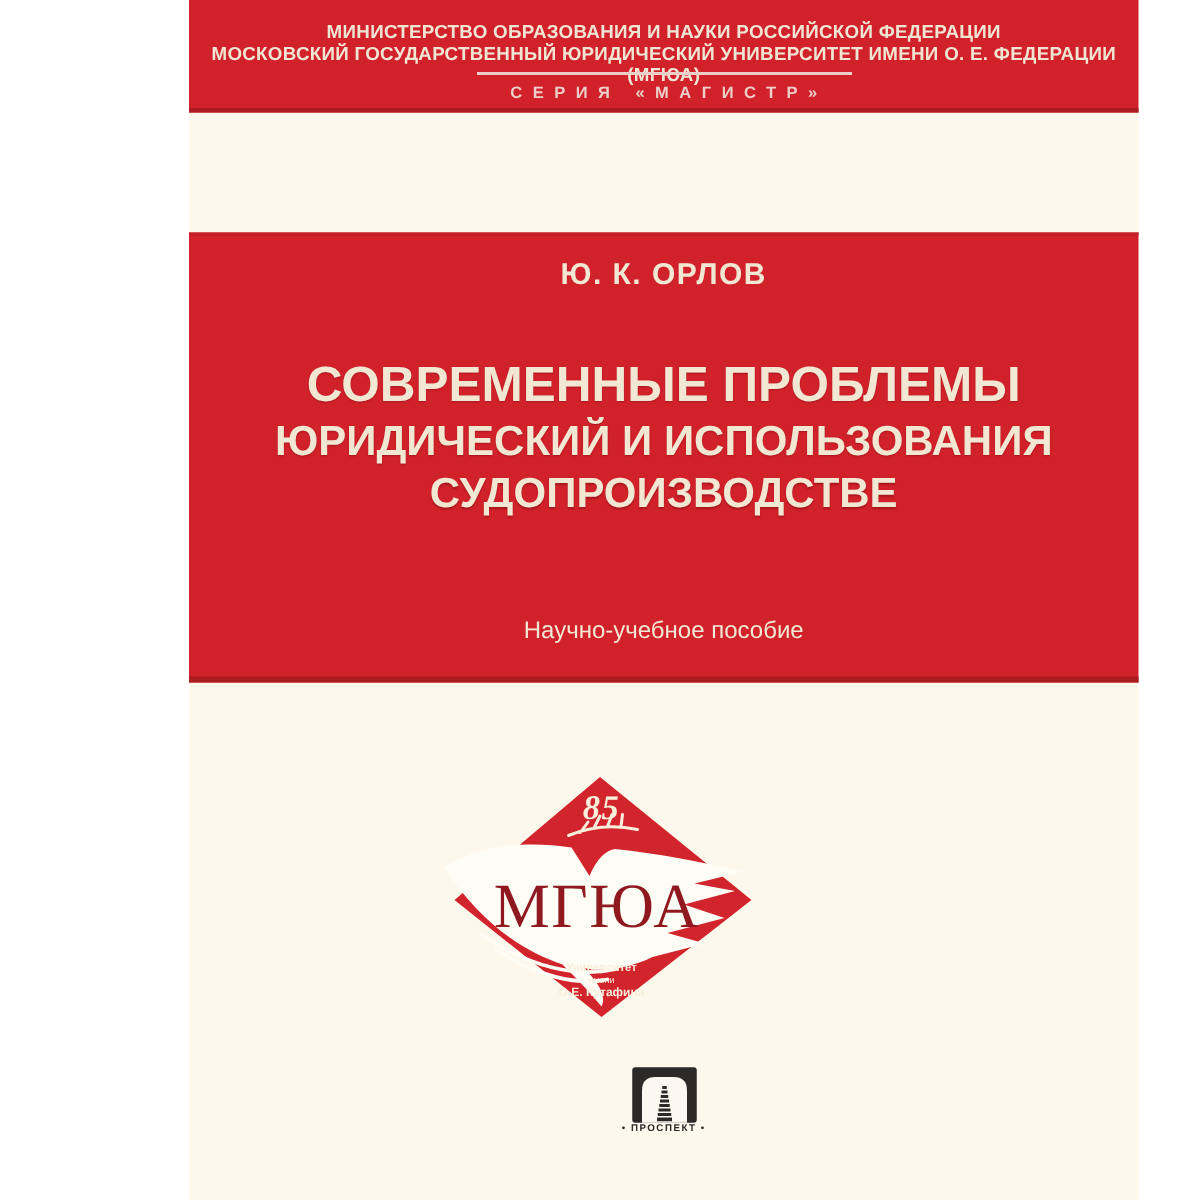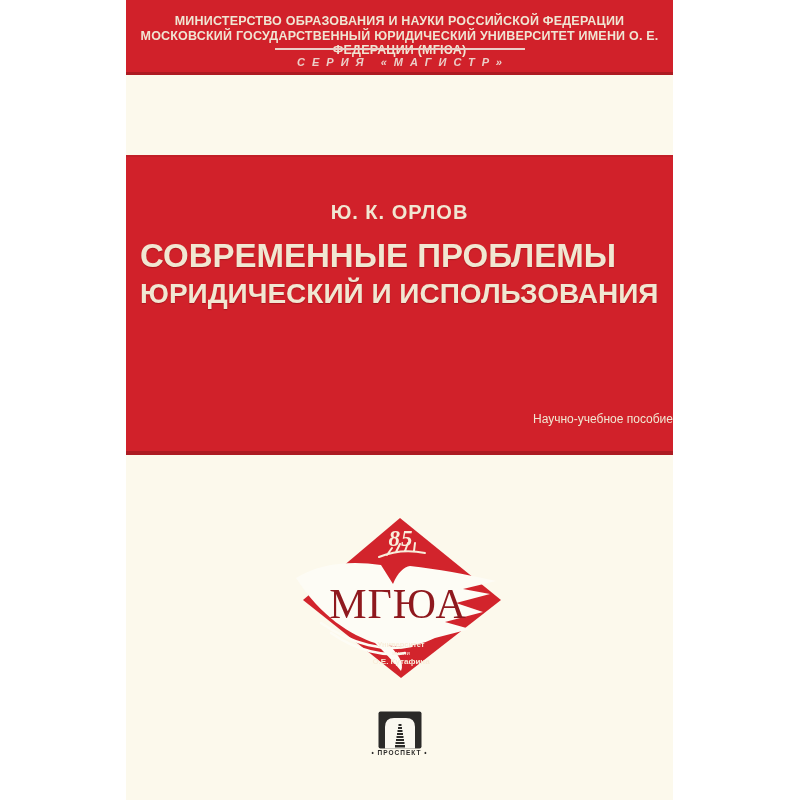--- a/index.html
+++ b/index.html
@@ -1,42 +1,42 @@
 <!DOCTYPE html>
 <html style="--photo-background: #ffffff; --cream: #fcf9ec; --red-band: #d1212a; --red-edge: #ad1b22; --ministry-text: #f0e5d3; --series-text: #eccfc8; --title-text: #f1e7d2; --logo-red: #d2242c; --logo-letters: #8f191e; --logo-caption: #f8eedb; --bird-white: #fdfcf5; --publisher-black: #2b2a28;"><head>
 <meta charset="utf-8">
 <style>
   html,body{margin:0;padding:0;background:#ffffff;}
   .canvas{position:relative;width:800px;height:800px;background:var(--photo-background,#fff);overflow:hidden;
           font-family:"Liberation Sans",sans-serif;}
-  .book{position:absolute;left:126px;top:0;width:547px;height:800px;background:var(--cream,#fcf9ec);}
+  .book{position:absolute;left:126px;top:0;width:633px;height:800px;background:var(--cream,#fcf9ec);}
 
   
   .band-top{position:absolute;left:0;top:0;width:100%;height:75px;background:var(--red-band,#d1212a);
             border-bottom:3px solid var(--red-edge,#ad1b22);box-sizing:border-box;}
   .ministry{position:absolute;top:14px;left:0;width:100%;text-align:center;
             font-weight:bold;font-size:12.5px;line-height:14.5px;letter-spacing:.2px;
             color:var(--ministry-text,#f0e5d3);}
   .series-divider{position:absolute;top:48px;left:50%;transform:translateX(-50%);
                   width:250px;height:2px;background:var(--series-text,#eccfc8);}
   .series{position:absolute;top:56px;left:0;width:100%;text-align:center;
           font-weight:bold;font-size:11px;letter-spacing:7px;text-indent:7px;
-          color:var(--series-text,#eccfc8);font-style:italic;}
+          color:var(--series-text,#eccfc8);}
 
   
   .panel{position:absolute;left:0;top:155px;width:100%;height:300px;background:var(--red-band,#d1212a);
          border-top:2px solid #c21f27;border-bottom:4px solid var(--red-edge,#ad1b22);box-sizing:border-box;}
   .author{position:absolute;top:15px;left:0;width:100%;text-align:center;
-          font-weight:bold;font-size:20px;letter-spacing:1px;color:var(--title-text,#f1e7d2);margin-top:29px;}
-  .title{position:absolute;top:78px;left:14px;width:100%;text-align:left;font-weight:bold;
+          font-weight:bold;font-size:20px;letter-spacing:1px;color:var(--title-text,#f1e7d2);}
+  .title{position:absolute;top:78px;left:0;width:100%;text-align:center;font-weight:bold;
          color:var(--title-text,#f1e7d2);text-shadow:0 1px 1px rgba(120,10,15,.45);}
   .title .l1{font-size:33px;line-height:41px;}
   .title .l2{font-size:28px;line-height:35px;}
-  .subtitle{position:absolute;top:255px;left:0;width:100%;text-align:right;
-            font-size:12px;color:var(--title-text,#f1e7d2);}
+  .subtitle{position:absolute;top:255px;left:0;width:100%;text-align:center;
+            font-size:16px;color:var(--title-text,#f1e7d2);}
 
   
   .mgua-logo{position:absolute;left:167px;top:505px;width:220px;height:200px;}
   .diamond{fill:var(--logo-red,#d2242c);}
   .bird{fill:var(--bird-white,#fdfcf5);}
   .page-lines{fill:none;stroke:var(--bird-white,#fdfcf5);stroke-width:2.5;stroke-linecap:round;}
   .t85{font-family:"Liberation Serif",serif;font-style:italic;font-weight:bold;font-size:23px;
        fill:var(--logo-caption,#f8eedb);letter-spacing:1px;}
   .laurel{fill:none;stroke:var(--logo-caption,#f8eedb);stroke-width:2;stroke-linecap:round;}
   .acronym{font-family:"Liberation Serif",serif;font-size:42px;letter-spacing:1px;
@@ -66,20 +66,21 @@
       </div>
       <div class="series-divider"></div>
       <div class="series">СЕРИЯ «МАГИСТР»</div>
     </div>
 
     <div class="panel">
       <div class="author">Ю. К. ОРЛОВ</div>
       <div class="title">
         <div class="l1">СОВРЕМЕННЫЕ ПРОБЛЕМЫ</div>
         <div class="l2">ЮРИДИЧЕСКИЙ И ИСПОЛЬЗОВАНИЯ</div>
+        <div class="l2">СУДОПРОИЗВОДСТВЕ</div>
       </div>
       <div class="subtitle">Научно-учебное пособие</div>
     </div>
 
     <svg class="mgua-logo" viewBox="0 0 220 200">
       <polygon class="diamond" points="107,13 208,95 108,173 10,95"></polygon>
       <text class="t85" x="108" y="41" text-anchor="middle">85</text>
       <path class="laurel" d="M86,52 Q108,43 132,48 M94,50 l5,-7 M103,47 l4,-8 M112,46 l3,-8 M121,46 l1,-8"></path>
       <path class="bird" d="M3,73 C25,59 56,55 88,60 L100,79 C105,67 111,62 117,61
                C145,64 172,69 203,76 L170,84 L197,89 L163,98 L190,107 L152,117 L177,124 L142,133

